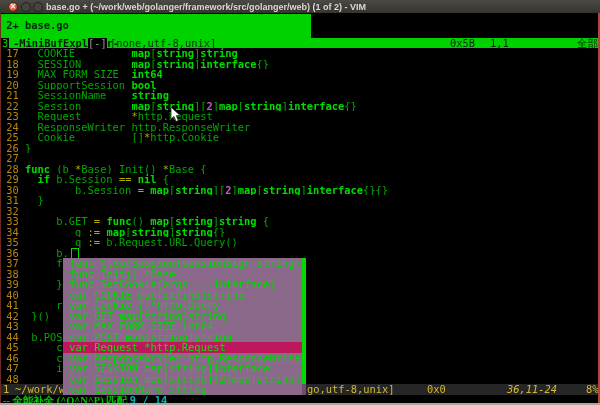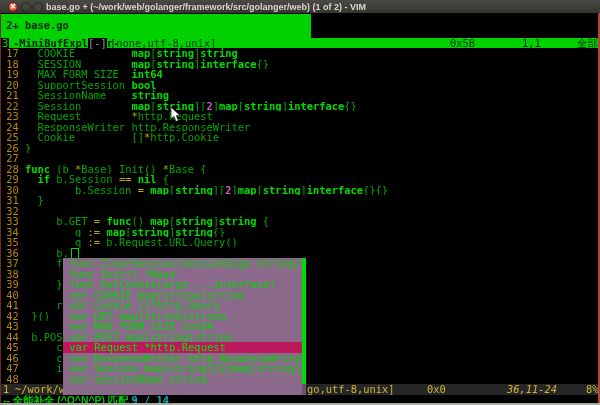--- a/index.html
+++ b/index.html
@@ -25,42 +25,42 @@
   .buf-norm{color:#00b7b7;}
   
   .mbe{height:10.5px;position:relative;background:#000;}
   .mbe .bar{position:absolute;left:9px;top:0;right:0;height:10.5px;background:#00d200;}
   .mbe span{position:absolute;top:0;}
   .mbe-ind{left:2px;color:#00d200;}
   .mbe-title{left:13px;color:#021b04;font-weight:bold;}
   .mbe-flag{left:88px;background:#000;color:#9a9a9a;}
   .mbe-info{left:110px;color:#06330a;}
   .mbe-hex{left:450px;color:#04270a;}
-  .mbe-cur{left:522px;color:#04270a;}
+  .mbe-cur{left:490px;color:#04270a;}
   .mbe-scroll{left:577px;color:#04270a;font-family:"DejaVu Sans Mono",monospace,sans-serif;}
   
   #code-lines{height:336px;background:#000;}
   .row{height:10.5px;overflow:hidden;}
   .ln{color:#b8860b;}
   .s-n{color:#00a800;}
   .s-k{color:#00dc00;font-weight:bold;}
   .s-o{color:#b4ae00;}
   .s-m{color:#c35ac3;font-weight:bold;}
   
   .statusline{height:10.5px;background:#262626;position:relative;color:#d2b83a;}
   .statusline span{position:absolute;top:0;}
   .sl-num{left:3px;}
   .sl-path{left:15px;}
   .sl-frag{left:307px;}
   .sl-hex{left:427px;}
   .sl-cur{left:507px;font-style:italic;}
   .sl-scroll{left:586px;}
   
   .cmdline{height:10.5px;background:#000;position:relative;padding-left:3px;box-sizing:border-box;}
-  .cmd-msg{color:#00c800;font-weight:bold;font-family:Liberation Sans, sans-serif;}
+  .cmd-msg{color:#00c800;font-weight:bold;font-family:Liberation Serif, serif;}
   .cmd-match{color:#00b7b7;font-weight:bold;}
   
   #popup{position:absolute;left:63px;top:258px;width:243px;height:136.5px;background:#8a698a;z-index:5;overflow:hidden;}
   .pitem{height:10.5px;overflow:hidden;color:#00d800;font:10.4px/10.5px "DejaVu Sans Mono",monospace;white-space:pre;width:239px;}
   .pitem.sel{background:#be185d;color:#00e800;}
   .psbar{position:absolute;right:0;top:0;width:4px;height:136.5px;background:#6f4f6f;}
   .pthumb{position:absolute;right:0;top:0;width:4px;height:126px;background:#00dc00;}
   
   .vcursor{position:absolute;left:71px;top:248px;width:6px;height:10px;border:1px solid #00dc00;z-index:3;}
   
@@ -117,20 +117,21 @@
         <div class="pitem"> func ClearSession(sessionSign string)</div>
         <div class="pitem"> func Init() *Base</div>
         <div class="pitem"> func SetCookie(args ...interface)</div>
         <div class="pitem"> var COOKIE map[string]string</div>
         <div class="pitem"> var Cookie []*http.Query</div>
         <div class="pitem"> var GET map[string]string</div>
         <div class="pitem"> var MAX_FORM_SIZE int64</div>
         <div class="pitem"> var POST map[string]string</div>
         <div class="pitem sel"> var Request *http.Request</div>
         <div class="pitem"> var ResponseWriter http.ResponseWriter</div>
+        <div class="pitem"> var SESSION map[string]interface</div>
         <div class="pitem"> var Session map[string][2]map[string]interface</div>
         <div class="pitem"> var SessionName string</div>
       </div>
     <div class="psbar"></div>
     <div class="pthumb"></div>
   </div>
 
   <div class="vcursor"></div>
 
   <svg class="mouse" width="12" height="16" viewBox="0 0 12 16">

